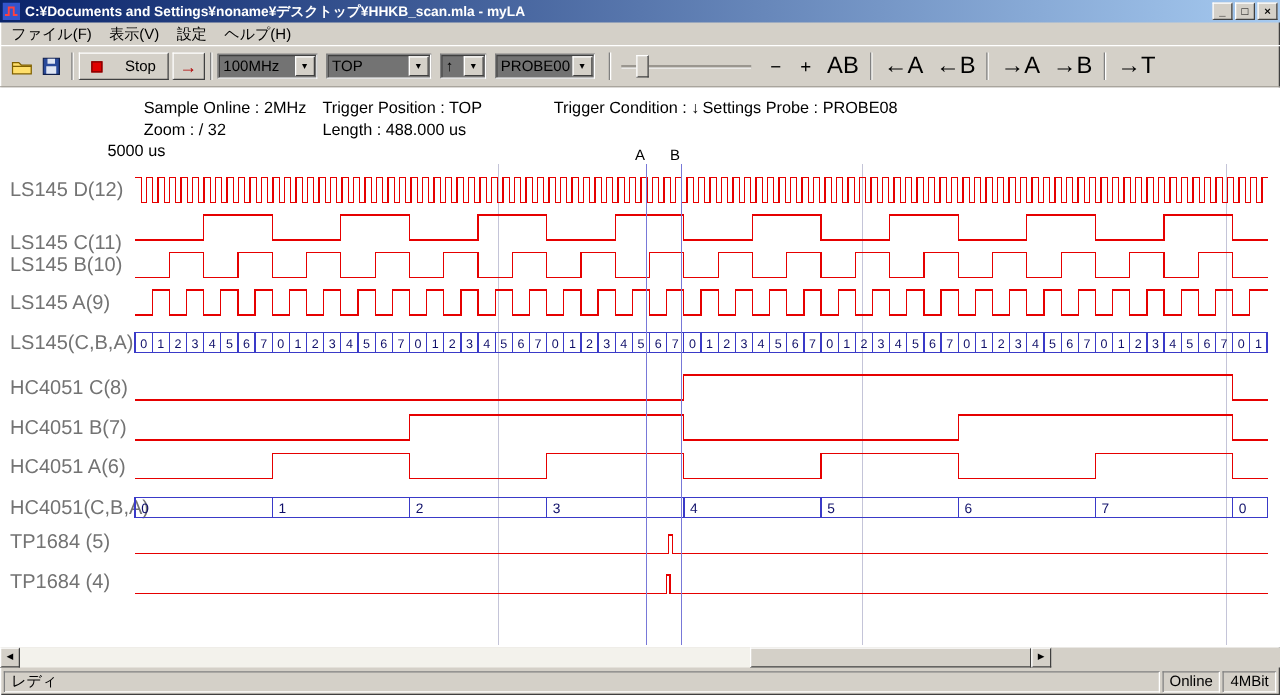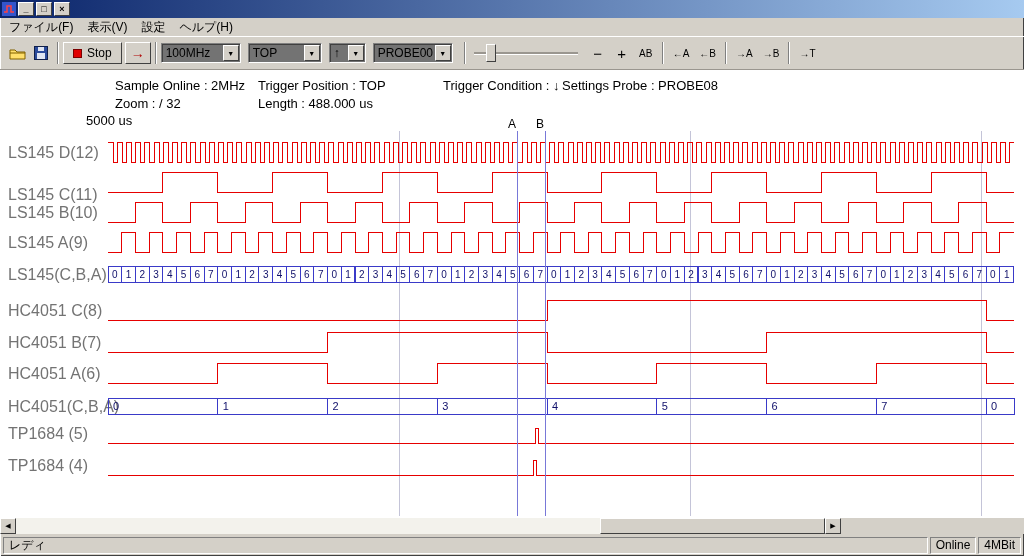--- a/index.html
+++ b/index.html
@@ -17,39 +17,39 @@
   
   .menubar{height:18px;display:flex;align-items:center;font-size:12px;padding-left:2px;}
   .menu-item{padding:1px 7px;white-space:nowrap;}
   
   .toolbar{height:34px;display:flex;align-items:center;padding:0 5px;
            border-top:1px solid #fff;border-bottom:1px solid #9a968f;}
   .icon-btn{width:24px;height:22px;display:flex;align-items:center;justify-content:center;
             background:#d4d0c8;border:none;}
   .sep{width:2px;height:22px;border-left:1px solid #808080;border-right:1px solid #fff;margin:0 4px;}
   .raised{background:#d4d0c8;border:1px solid;border-color:#fff #404040 #404040 #fff;}
-  .stop-btn{height:22px;display:flex;align-items:center;gap:5px;padding:0 9px;font-size:12px;
+  .stop-btn{height:22px;display:flex;align-items:center;gap:18px;padding:0 9px;font-size:12px;
             font-family:"Liberation Sans",sans-serif;}
   .stop-square{width:9px;height:9px;background:#e00000;border:1px solid #7a0000;}
   .run-btn{height:22px;width:26px;font-size:14px;font-weight:bold;color:#b00000;
            display:flex;align-items:center;justify-content:center;margin-left:3px;}
   .combo{height:20px;display:flex;align-items:center;background:#737373;margin-right:7px;
          border:1px solid;border-color:#808080 #fff #fff #808080;
          box-shadow:inset 1px 1px 0 #404040;font-size:12px;}
   .combo-val{flex:1;padding:0 4px;white-space:nowrap;overflow:hidden;}
   .combo-arrow{width:16px;height:16px;margin-right:1px;background:#d4d0c8;border:1px solid;
                border-color:#fff #404040 #404040 #fff;font-size:7px;display:flex;
                align-items:center;justify-content:center;}
   .slider{position:relative;width:104px;height:22px;margin:0 8px 0 4px;}
   .slider-groove{position:absolute;left:0;right:0;top:10px;height:3px;background:#9a968f;
                  border-bottom:1px solid #fff;}
   .slider-thumb{position:absolute;left:12px;top:2px;width:10px;height:18px;background:#d4d0c8;
                 border:1px solid;border-color:#fff #404040 #404040 #fff;}
   .t-btn{height:22px;min-width:24px;padding:0 5px;background:transparent;border:none;
-         font-size:10px;display:flex;align-items:center;justify-content:center;
+         font-size:19px;display:flex;align-items:center;justify-content:center;
          font-family:"Liberation Sans",sans-serif;white-space:nowrap;}
   .t-btn.big{font-size:15px;}
   
   .main{position:relative;height:448px;background:#ffffff;overflow:hidden;}
   .info{position:absolute;font-size:13px;color:#000;white-space:nowrap;}
   .ch-label{position:absolute;left:8px;font-size:16px;color:#737373;white-space:nowrap;height:16px;}
   #wave-svg{position:absolute;left:0;top:0;}
   
   .scrollrow{height:16px;display:flex;background:#d4d0c8;}
   .hscroll{position:relative;width:841px;height:16px;background:#f3f2ec;}
@@ -71,20 +71,21 @@
 
 <div class="window">
 
   <div class="titlebar">
     <span style="display:flex;">
       <svg width="14" height="14">
           <rect width="14" height="14" fill="#3355cc"></rect>
         <polyline points="2,10 5,10 5,4 9,4 9,10 12,10" stroke="#ff4040" fill="none" stroke-width="1.5"></polyline>
         </svg>
     </span>
+    <span class="title-text">C:¥Documents and Settings¥noname¥デスクトップ¥HHKB_scan.mla - myLA</span>
     <button class="tb-btn">_</button>
     <button class="tb-btn">□</button>
     <button class="tb-btn">×</button>
   </div>
 
   <div class="menubar">
     <span class="menu-item">ファイル(F)</span>
     <span class="menu-item">表示(V)</span>
     <span class="menu-item">設定</span>
     <span class="menu-item">ヘルプ(H)</span>
@@ -114,21 +115,21 @@
       <span>Stop</span>
     </button>
     <button class="run-btn raised">
       <span>→</span>
     </button>
     <div class="sep"></div>
     <div class="combo" style="width:80px;">
       <span class="combo-val">100MHz</span>
       <span class="combo-arrow">▼</span>
     </div>
-    <div class="combo" style="width:74px;">
+    <div class="combo" style="width:84px;">
       <span class="combo-val">TOP</span>
       <span class="combo-arrow">▼</span>
     </div>
     <div class="combo" style="width:37px;">
       <span class="combo-val">↑</span>
       <span class="combo-arrow">▼</span>
     </div>
     <div class="combo" style="width:80px;">
       <span class="combo-val">PROBE00</span>
       <span class="combo-arrow">▼</span>

